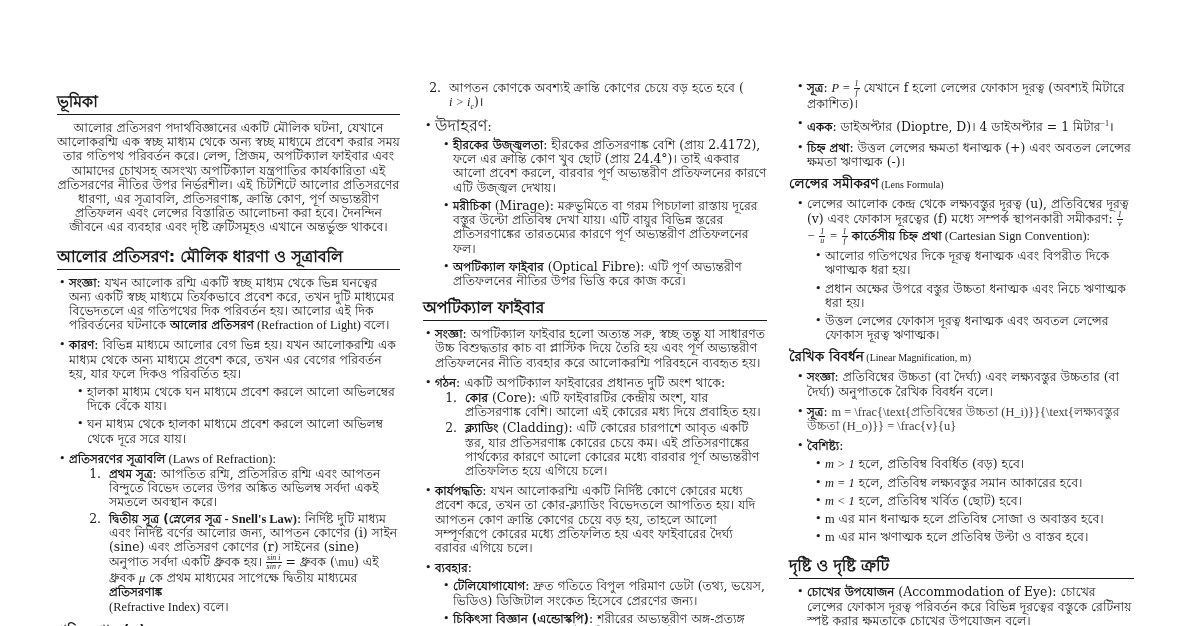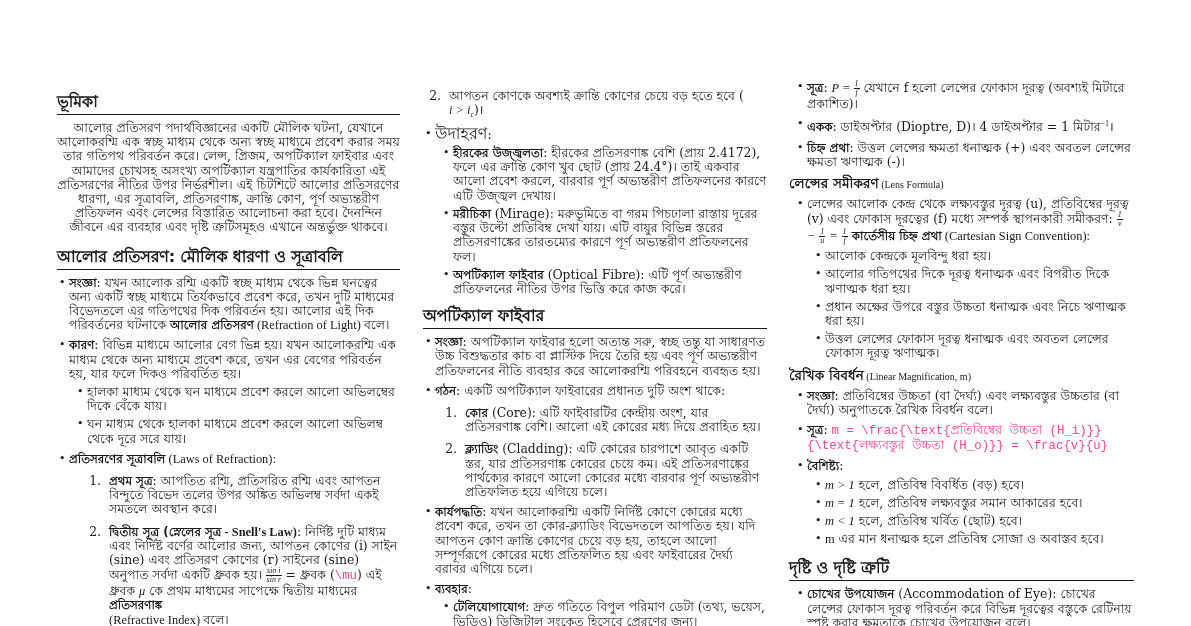--- a/index.html
+++ b/index.html
@@ -22,25 +22,25 @@
     font-size:13.6px; font-weight:bold; margin:4px 0 4px 0; line-height:16px;
   }
   h3.sub .en { font-family:"Liberation Serif", serif; font-weight:normal; font-size:10px; }
   p.para { margin:0; text-align:center; }
   ul.b { list-style:none; margin:0; padding:0 0 0 2px; }
   ul.b > li { position:relative; padding-left:10px; margin:0 0 6px 0; }
   ul.b > li::before { content:"•"; position:absolute; left:0; top:0; font-size:11px; }
   ul.b.inner { padding-left:8px; margin-top:2px; }
   ul.b.inner > li { margin:4px 0 3px 0; }
   ol.n { margin:1px 0 4px 0; padding-left:36px; }
-  ol.n > li { margin:8px 0 2px 0; padding-left:4px; }
+  ol.n > li { margin:0 0 2px 0; padding-left:4px; }
   b, .bold { font-family:"DejaVu Sans", "Liberation Sans", sans-serif; font-weight:bold; font-size:11.8px; }
   .en { font-family:"Liberation Serif", serif; }
   .math { font-family:"Liberation Serif", serif; font-style:italic; }
-  .red { color:#ec4899;font-family:Liberation Mono, monospace; }
+  .red { color:#404040; }
   .frac { display:inline-block; vertical-align:middle; text-align:center; font-size:8px; line-height:8px; font-family:"Liberation Serif", serif; font-style:italic; }
   .frac .num { display:block; border-bottom:1px solid #1a1a1a; padding:0 1px; }
   .frac .den { display:block; }
 </style>
 </head>
 <body>
 
 <div class="col c1" style="top:92px;">
   <h2 class="sec">ভূমিকা</h2>
   <p class="para">আলোর প্রতিসরণ পদার্থবিজ্ঞানের একটি মৌলিক ঘটনা, যেখানে আলোকরশ্মি এক স্বচ্ছ মাধ্যম থেকে অন্য স্বচ্ছ মাধ্যমে প্রবেশ করার সময় তার গতিপথ পরিবর্তন করে। লেন্স, প্রিজম, অপটিক্যাল ফাইবার এবং আমাদের চোখসহ অসংখ্য অপটিক্যাল যন্ত্রপাতির কার্যকারিতা এই প্রতিসরণের নীতির উপর নির্ভরশীল। এই চিটশিটে আলোর প্রতিসরণের ধারণা, এর সূত্রাবলি, প্রতিসরণাঙ্ক, ক্রান্তি কোণ, পূর্ণ অভ্যন্তরীণ প্রতিফলন এবং লেন্সের বিস্তারিত আলোচনা করা হবে। দৈনন্দিন জীবনে এর ব্যবহার এবং দৃষ্টি ত্রুটিসমূহও এখানে অন্তর্ভুক্ত থাকবে।</p>
@@ -107,38 +107,38 @@
   <ul class="b" style="padding-left:8px">
     <li><b>সূত্র</b>: <span class="math">P = </span><span class="frac"><span class="num">1</span><span class="den">f</span></span><span> যেখানে f হলো লেন্সের ফোকাস দূরত্ব (অবশ্যই মিটারে প্রকাশিত)।</span></li>
     <li><b>একক</b><span>: ডাইঅপ্টার (Dioptre, D)। 4 ডাইঅপ্টার = 1 মিটার</span><sup style="font-size:8px" class="en">−1</sup><span>।</span></li>
     <li><b>চিহ্ন প্রথা</b><span>: উত্তল লেন্সের ক্ষমতা ধনাত্মক (+) এবং অবতল লেন্সের ক্ষমতা ঋণাত্মক (-)।</span></li>
   </ul>
 
   <h3 class="sub"><span>লেন্সের সমীকরণ</span><span class="en"> (Lens Formula)</span></h3>
   <ul class="b" style="padding-left:8px">
     <li><span>লেন্সের আলোক কেন্দ্র থেকে লক্ষ্যবস্তুর দূরত্ব (u), প্রতিবিম্বের দূরত্ব (v) এবং ফোকাস দূরত্বের (f) মধ্যে সম্পর্ক স্থাপনকারী সমীকরণ: </span><span class="frac"><span class="num">1</span><span class="den">v</span></span> <span class="math">−</span> <span class="frac"><span class="num">1</span><span class="den">u</span></span> <span class="math">=</span> <span class="frac"><span class="num">1</span><span class="den">f</span></span><b> কার্তেসীয় চিহ্ন প্রথা</b><span class="en"> (Cartesian Sign Convention):</span>
       <ul class="b inner">
-        <li>আলোক কেন্দ্রকে মূলবিন্দু ধরা হয়।</li>
         <li>আলোর গতিপথের দিকে দূরত্ব ধনাত্মক এবং বিপরীত দিকে ঋণাত্মক ধরা হয়।</li>
         <li>প্রধান অক্ষের উপরে বস্তুর উচ্চতা ধনাত্মক এবং নিচে ঋণাত্মক ধরা হয়।</li>
         <li>উত্তল লেন্সের ফোকাস দূরত্ব ধনাত্মক এবং অবতল লেন্সের ফোকাস দূরত্ব ঋণাত্মক।</li>
       </ul>
     </li>
   </ul>
 
   <h3 class="sub"><span>রৈখিক বিবর্ধন</span><span class="en"> (Linear Magnification, m)</span></h3>
   <ul class="b" style="padding-left:8px">
     <li><b>সংজ্ঞা</b><span>: প্রতিবিম্বের উচ্চতা (বা দৈর্ঘ্য) এবং লক্ষ্যবস্তুর উচ্চতার (বা দৈর্ঘ্য) অনুপাতকে রৈখিক বিবর্ধন বলে।</span></li>
     <li><b>সূত্র</b>: <span class="red en">m = \frac{\text{প্রতিবিম্বের উচ্চতা (H_i)}}{\text{লক্ষ্যবস্তুর উচ্চতা (H_o)}} = \frac{v}{u}</span></li>
     <li><b>বৈশিষ্ট্য</b>:
       <ul class="b inner">
         <li><span class="math">m &gt; 1</span><span> হলে, প্রতিবিম্ব বিবর্ধিত (বড়) হবে।</span></li>
         <li><span class="math">m = 1</span><span> হলে, প্রতিবিম্ব লক্ষ্যবস্তুর সমান আকারের হবে।</span></li>
         <li><span class="math">m &lt; 1</span><span> হলে, প্রতিবিম্ব খর্বিত (ছোট) হবে।</span></li>
         <li><span class="en">m</span><span> এর মান ধনাত্মক হলে প্রতিবিম্ব সোজা ও অবাস্তব হবে।</span></li>
+        <li><span class="en">m</span><span> এর মান ঋণাত্মক হলে প্রতিবিম্ব উল্টা ও বাস্তব হবে।</span></li>
       </ul>
     </li>
   </ul>
 
   <h2 class="sec" style="margin-top:12px">দৃষ্টি ও দৃষ্টি ত্রুটি</h2>
   <ul class="b" style="padding-left:8px">
     <li><b>চোখের উপযোজন</b><span class="en-mix"> (Accommodation of Eye): চোখের লেন্সের ফোকাস দূরত্ব পরিবর্তন করে বিভিন্ন দূরত্বের বস্তুকে রেটিনায় স্পষ্ট করার ক্ষমতাকে চোখের উপযোজন বলে।</span></li>
   </ul>
 </div>
 

